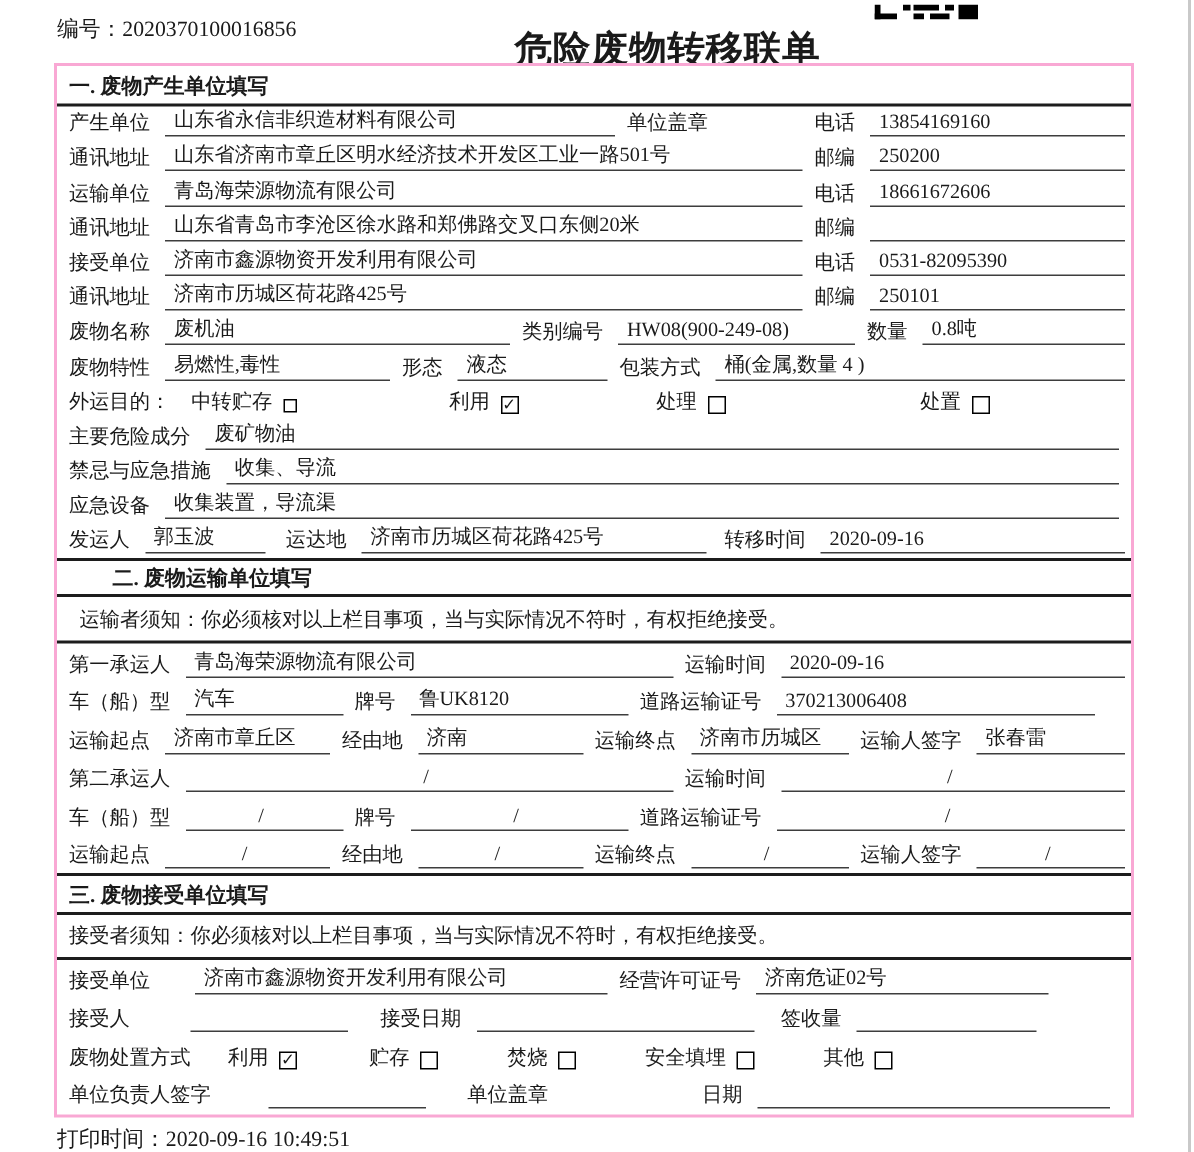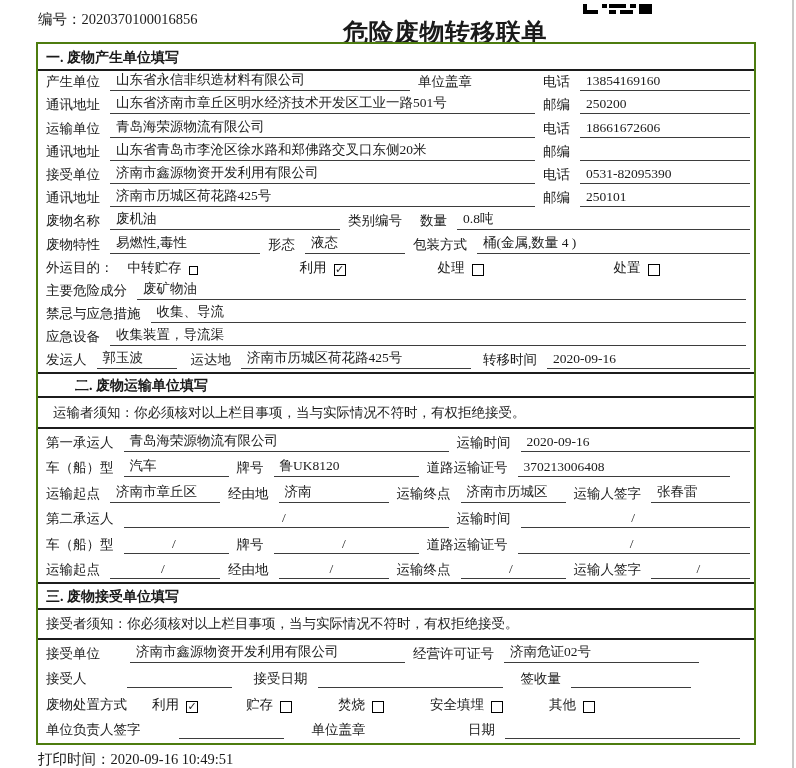--- a/index.html
+++ b/index.html
@@ -11,21 +11,21 @@
   }
   .page-edge{position:absolute;top:0;right:2px;width:2px;height:768px;background:#c9c9c9;}
   
   .serial{position:absolute;left:38px;top:10px;font-size:14.5px;white-space:nowrap;}
   .title{position:absolute;left:445px;top:16px;transform:translateX(-50%);
          font-size:25px;font-weight:bold;white-space:nowrap;letter-spacing:0.5px;}
   .qr{position:absolute;left:583px;top:0;width:73px;height:10px;}
   
   .form{
     position:absolute;left:36px;top:42px;width:720px;height:703px;
-    border:2px solid #4d7c0f;box-sizing:border-box;
+    border:2px solid #f9a8d4;box-sizing:border-box;
     display:flex;flex-direction:column;background:#fff;font-size:13.5px;
   }
   .sech{flex:0 0 auto;font-weight:bold;font-size:14px;
         display:flex;align-items:center;padding:2px 8px 0 8px;
         border-bottom:2px solid #1c1c1c;box-sizing:border-box;}
   .sect{border-top:2px solid #1c1c1c;}
   .notice{flex:0 0 auto;display:flex;align-items:center;padding:0 8px;
           border-bottom:2px solid #1c1c1c;box-sizing:border-box;white-space:nowrap;}
   .row{flex:0 0 auto;display:flex;align-items:flex-end;
        padding:0 4px 3px 8px;box-sizing:border-box;white-space:nowrap;}
@@ -115,20 +115,21 @@
     <span class="lab">通讯地址</span>
     <span class="u fx">济南市历城区荷花路425号</span>
     <span class="lab mlS">邮编</span>
     <span class="u" style="width:170px;">250101</span>
   </div>
 
   <div class="row r-s1">
     <span class="lab">废物名称</span>
     <span class="u" style="width:230px;">废机油</span>
     <span class="lab mlS">类别编号</span>
+    <span class="u" style="width:158px;">HW08(900-249-08)</span>
     <span class="lab mlS">数量</span>
     <span class="u fx">0.8吨</span>
   </div>
 
   <div class="row r-s1">
     <span class="lab">废物特性</span>
     <span class="u" style="width:150px;">易燃性,毒性</span>
     <span class="lab mlS">形态</span>
     <span class="u" style="width:100px;">液态</span>
     <span class="lab mlS">包装方式</span>

